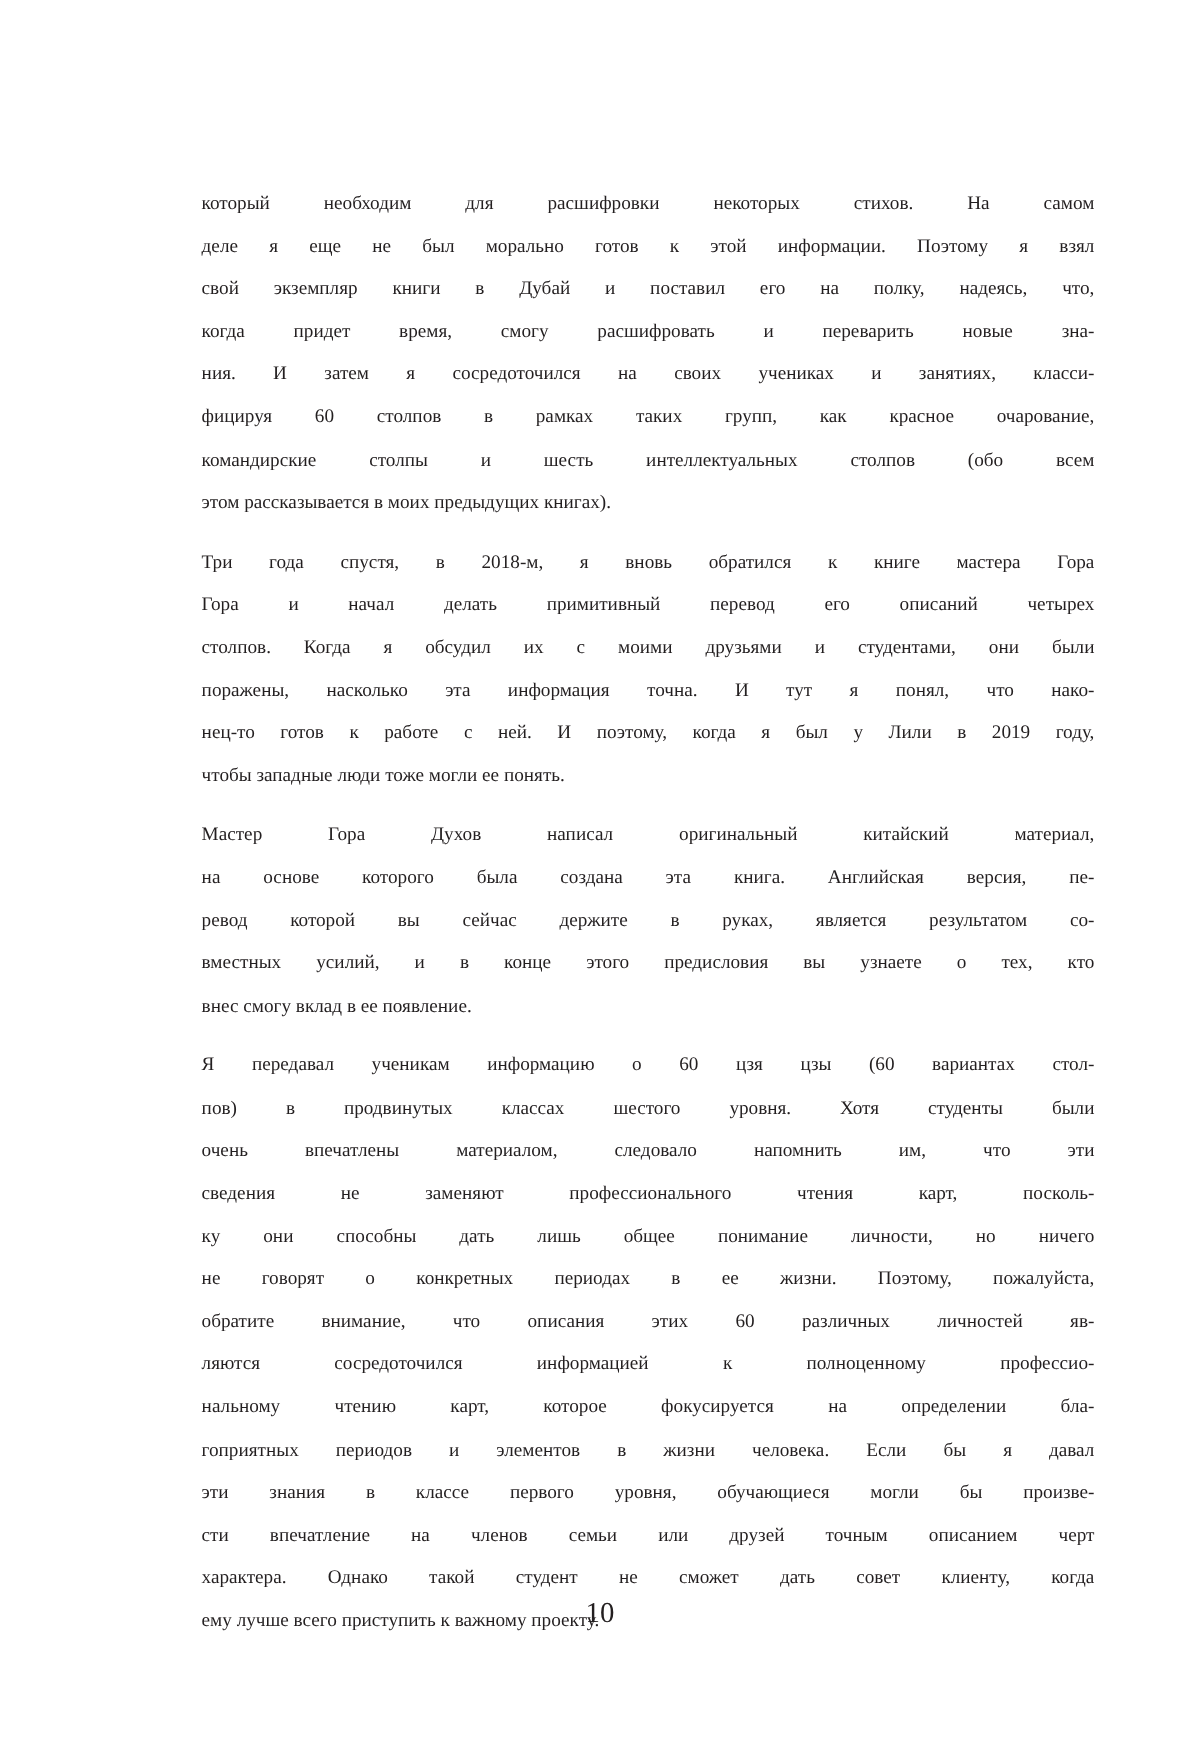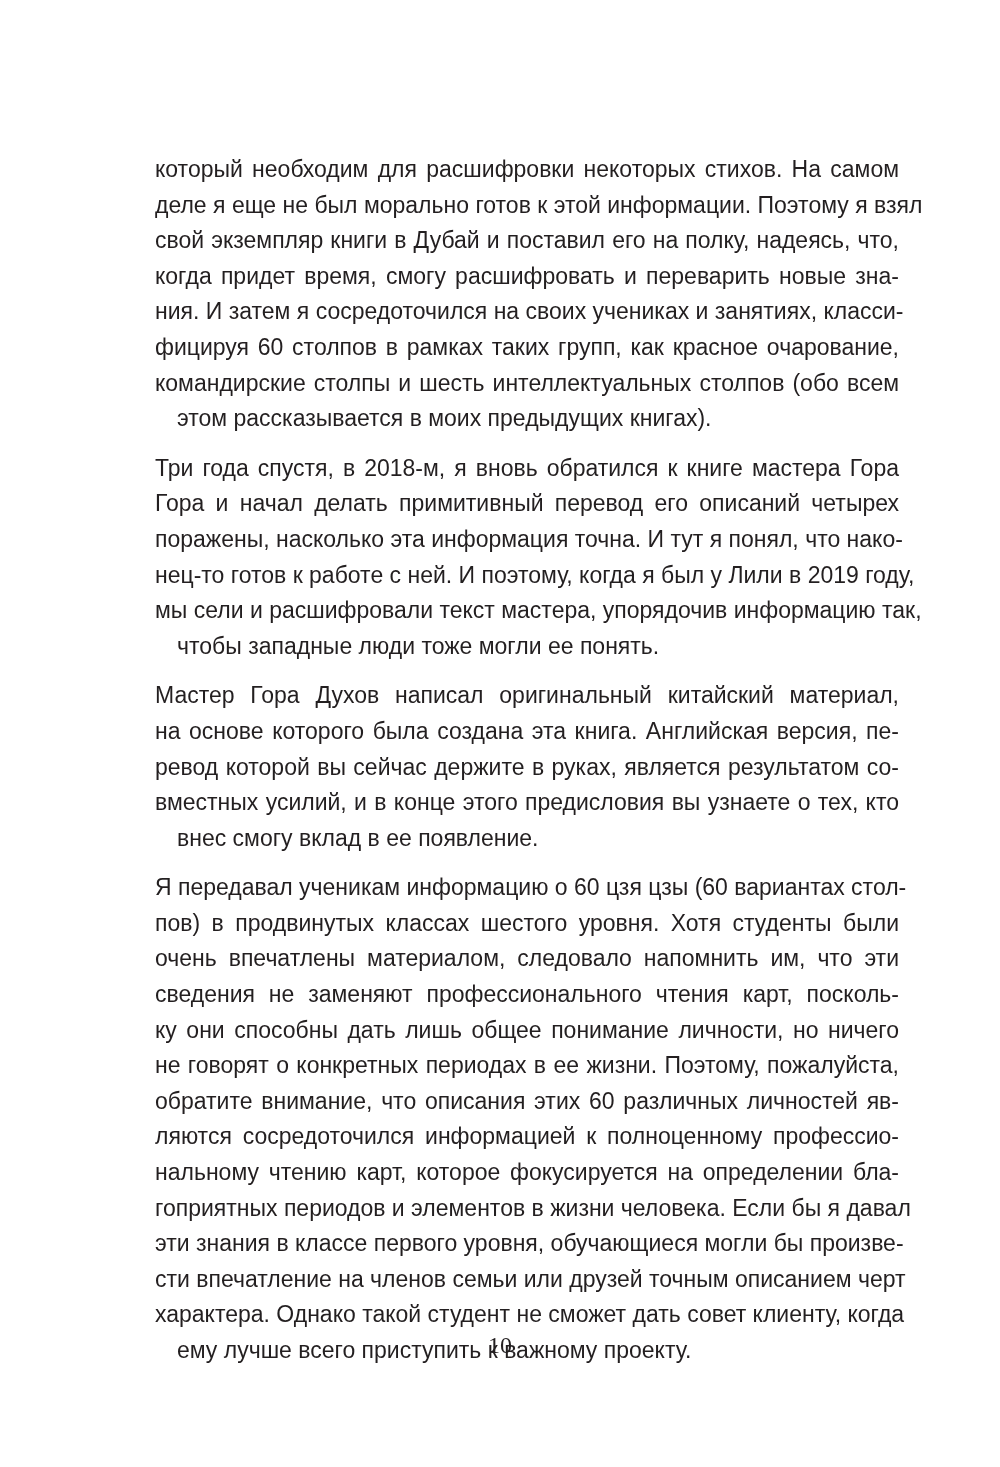--- a/index.html
+++ b/index.html
@@ -1,27 +1,27 @@
 <!DOCTYPE html>
 <html><head>
   <meta charset="utf-8">
   <style>
     html, body { margin: 0; padding: 0; background: #ffffff; }
     body { width: 1000px; height: 1467px; position: relative; overflow: hidden; }
     .page {
-      position: absolute; left: 155px; top: 152px; width: 744px;
-      font-family: Liberation Sans, sans-serif;
-      font-size: 23px; color: #231f20; line-height: 35.6px;
+      position: absolute; left: 168px; top: 152px; width: 744px;
+      font-family: Liberation Serif, serif;
+      font-size: 16px; color: #231f20; line-height: 35.6px;
     }
     .para { margin: 0 0 14px 0; }
     .line {
       display: block; white-space: nowrap; height: 35.6px;
       text-align: justify; text-align-last: justify;
     }
-    .line.last { text-align-last: left; margin-left: 22px; }
+    .line.last { text-align-last: left; }
     .page-number {
       position: absolute; top: 1332px; left: 0; width: 1000px; text-align: center;
       font-family: "Liberation Serif", "DejaVu Serif", serif; font-size: 24px; color: #231f20;
     }
   </style>
 </head>
 <body>
 
 <div class="page">
   <div class="para">
@@ -30,23 +30,23 @@
     <span class="line">свой экземпляр книги в Дубай и поставил его на полку, надеясь, что,</span>
     <span class="line">когда придет время, смогу расшифровать и переварить новые зна-</span>
     <span class="line">ния. И затем я сосредоточился на своих учениках и занятиях, класси-</span>
     <span class="line">фицируя 60 столпов в рамках таких групп, как красное очарование,</span>
     <span class="line">командирские столпы и шесть интеллектуальных столпов (обо всем</span>
     <span class="line last">этом рассказывается в моих предыдущих книгах).</span>
   </div>
   <div class="para">
     <span class="line">Три года спустя, в 2018-м, я вновь обратился к книге мастера Гора</span>
     <span class="line">Гора и начал делать примитивный перевод его описаний четырех</span>
+    <span class="line">столпов. Когда я обсудил их с моими друзьями и студентами, они были</span>
     <span class="line">поражены, насколько эта информация точна. И тут я понял, что нако-</span>
     <span class="line">нец-то готов к работе с ней. И поэтому, когда я был у Лили в 2019 году,</span>
-    <span class="line">мы сели и расшифровали текст мастера, упорядочив информацию так,</span>
     <span class="line last">чтобы западные люди тоже могли ее понять.</span>
   </div>
   <div class="para">
     <span class="line">Мастер Гора Духов написал оригинальный китайский материал,</span>
     <span class="line">на основе которого была создана эта книга. Английская версия, пе-</span>
     <span class="line">ревод которой вы сейчас держите в руках, является результатом со-</span>
     <span class="line">вместных усилий, и в конце этого предисловия вы узнаете о тех, кто</span>
     <span class="line last">внес смогу вклад в ее появление.</span>
   </div>
   <div class="para">

